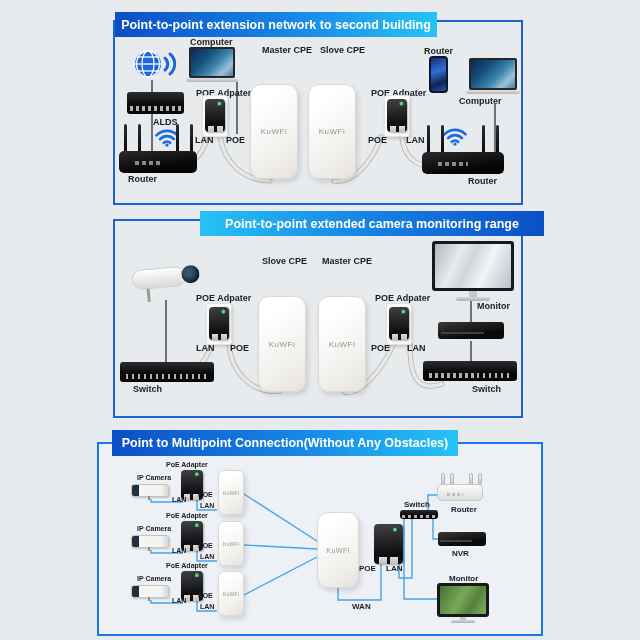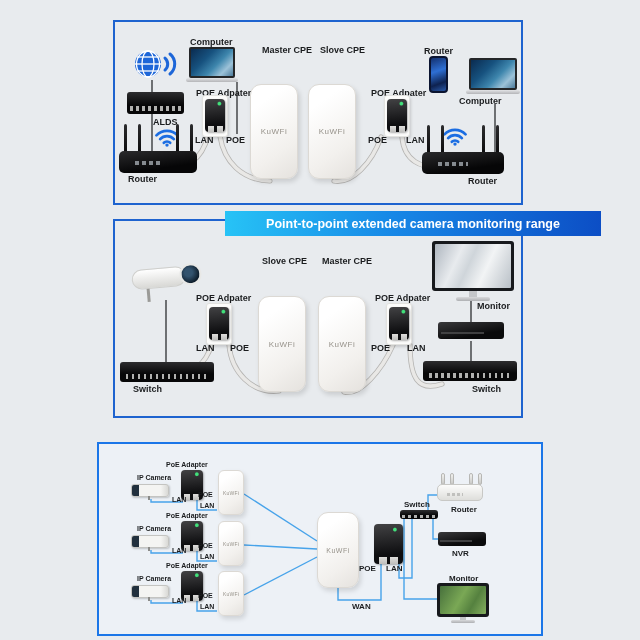--- a/index.html
+++ b/index.html
@@ -316,15 +316,17 @@
   <div class="blackslab" style="left:438px;top:532px;width:48px;height:14px"></div>
   <div class="lbl s8" style="left:452px;top:549px">NVR</div>
 
   <div class="lbl s8" style="left:449px;top:574px">Monitor</div>
   <div class="monitor-frame" style="left:437px;top:583px;width:52px;height:34px">
     <div class="monitor-inner inner-green"></div>
   </div>
   <div class="monitor-neck" style="left:460px;top:617px;width:6px;height:3px"></div>
   <div class="monitor-base" style="left:451px;top:620px;width:24px;height:3px"></div>
 
-  <div class="banner b-rl" style="left:225px;top:211px;width:376px;height:25px">Point-to-point extended camera monitoring range</div>
+  <div class="banner b-lr" style="left:115px;top:12px;width:322px;height:25px">Point-to-point extension network to second building</div>
+  <div class="banner b-rl" style="left:200px;top:211px;width:344px;height:25px">Point-to-point extended camera monitoring range</div>
+  <div class="banner b-lr" style="left:112px;top:430px;width:346px;height:26px">Point to Multipoint Connection(Without Any Obstacles)</div>
 
 </div>
 
 </body></html>

